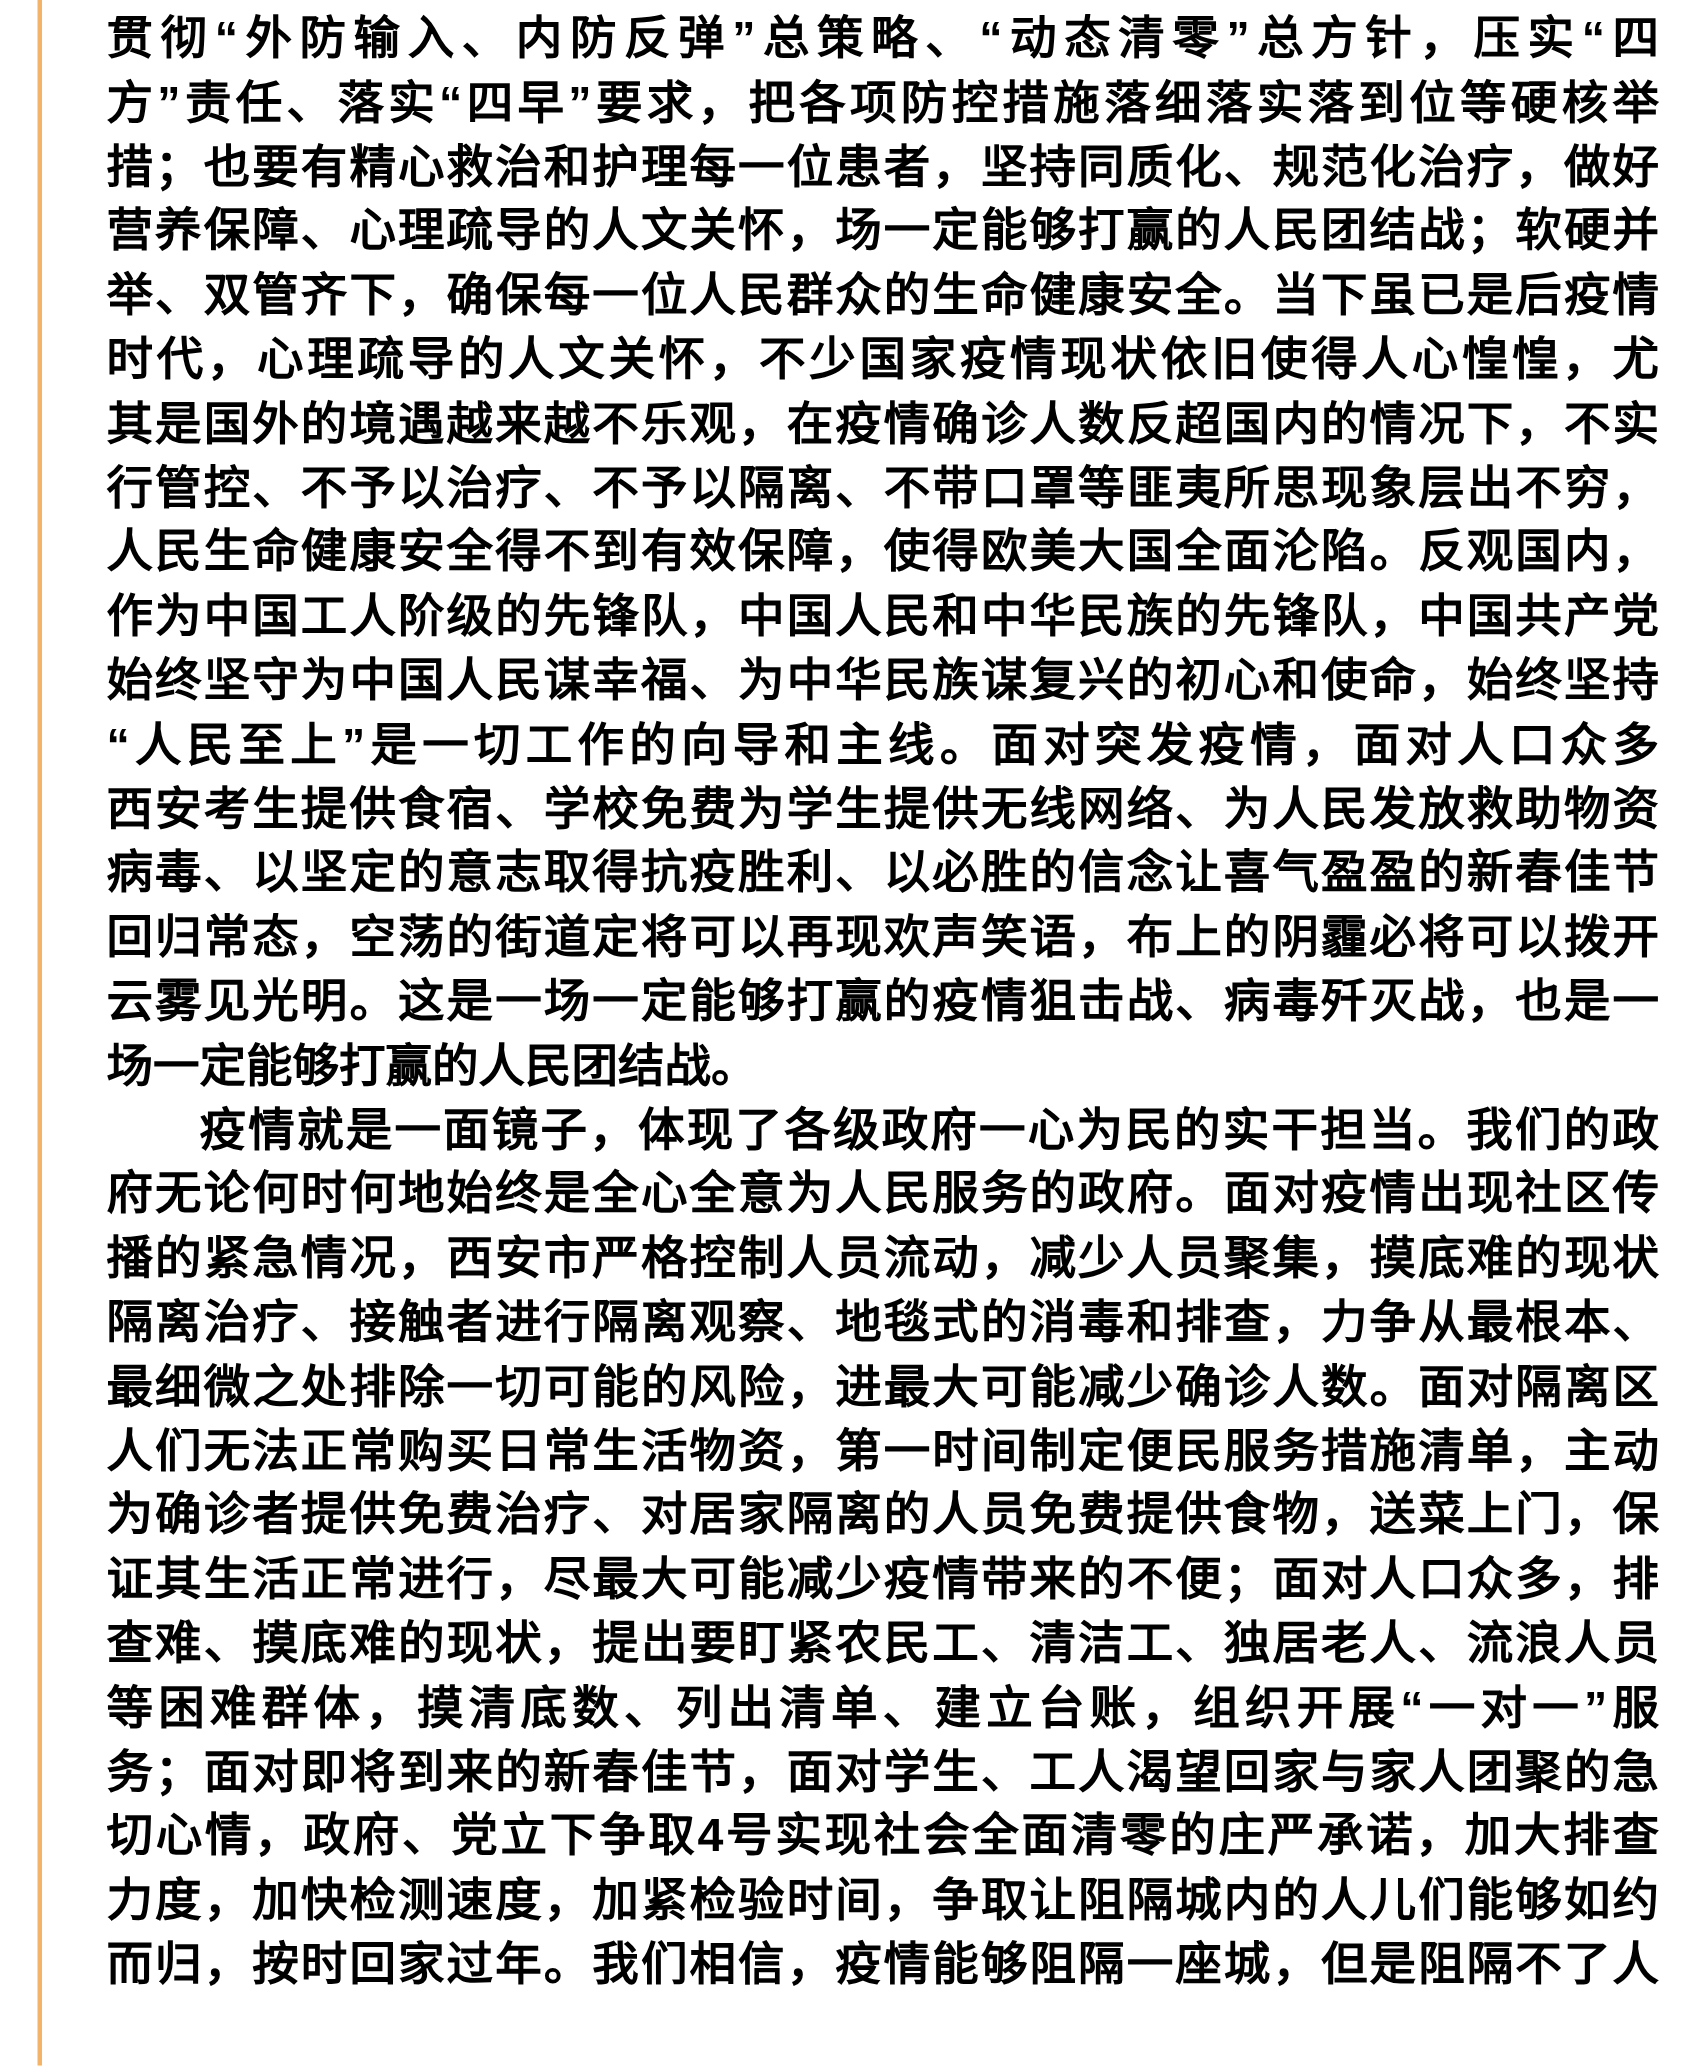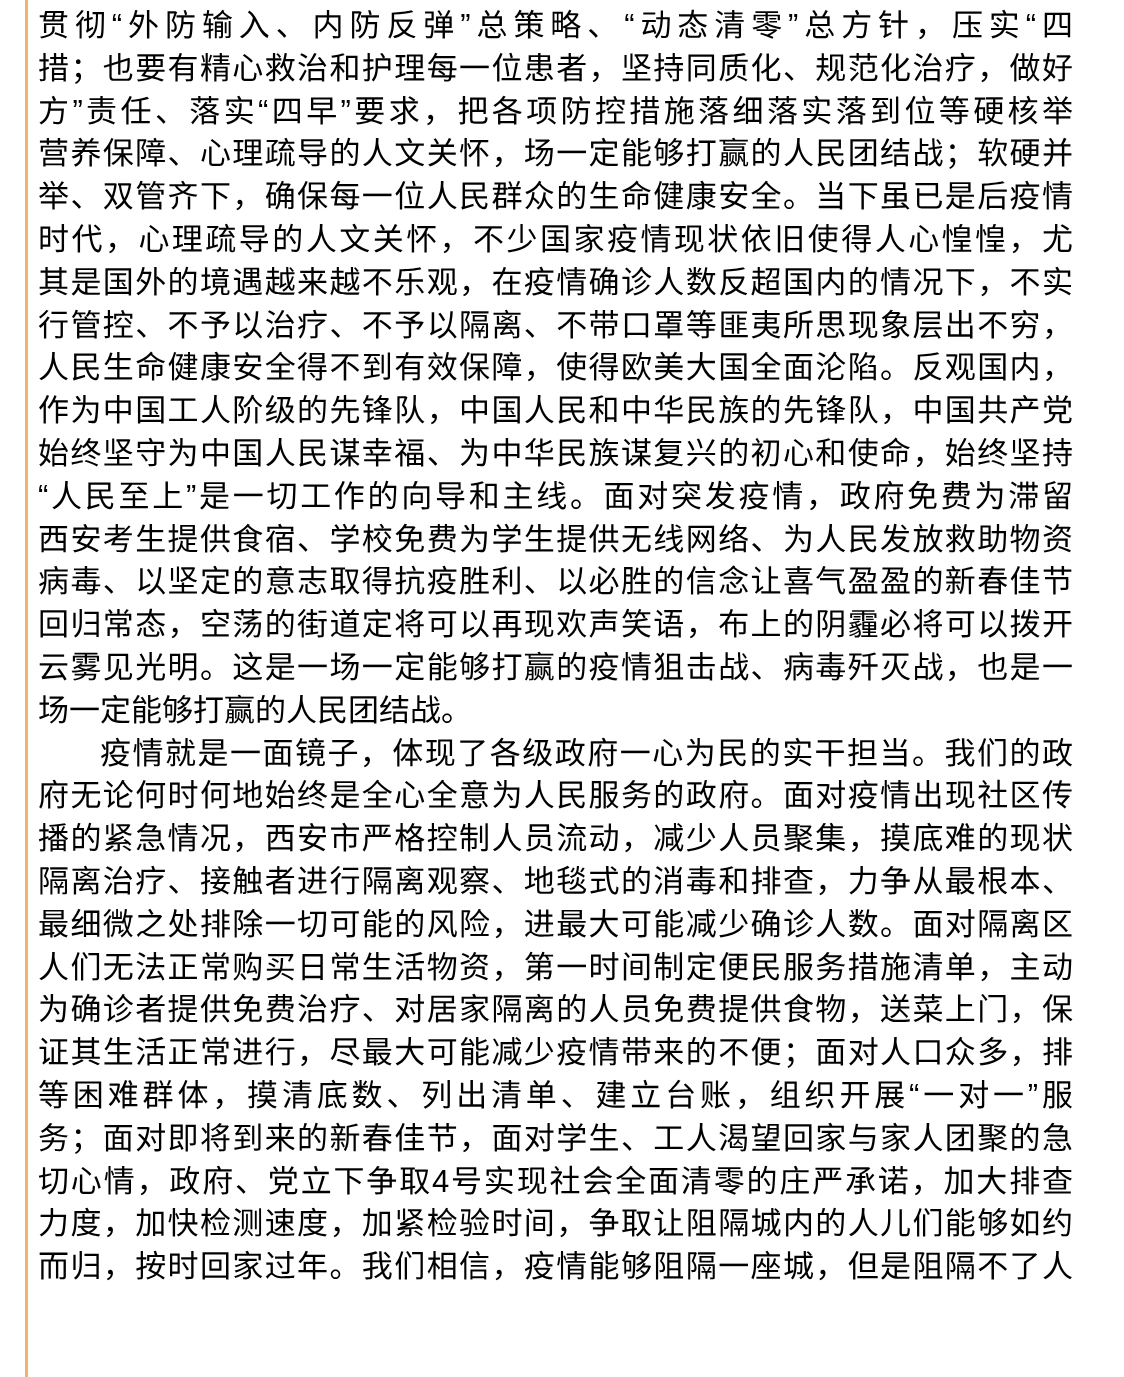--- a/index.html
+++ b/index.html
@@ -17,26 +17,26 @@
   .left-rule {
     position: absolute;
     left: 25px;
     top: 0;
     bottom: 0;
     width: 3px;
     background: #f3b469;
   }
   .doc-body {
     position: absolute;
-    left: 38px;
+    left: 71px;
     top: 5px;
     width: 1035px;
     color: #000000;
     font-size: 31px;
-    font-weight: 400;
+    font-weight: 700;
   }
   .paragraph {
     margin: 0;
     padding: 0;
   }
   .line {
     height: 42.8px;
     line-height: 42.8px;
     white-space: nowrap;
     text-align: justify;
@@ -52,45 +52,46 @@
   }
 </style>
 </head>
 <body style="background: rgb(255, 255, 255);">
 
 <div class="left-rule" style="background: rgb(243, 180, 105);"></div>
 
 <div class="doc-body" style="color: rgb(0, 0, 0);">
     <div class="paragraph">
       <div class="line fill">贯彻“外防输入、内防反弹”总策略、“动态清零”总方针，压实“四</div>
+      <div class="line fill">方”责任、落实“四早”要求，把各项防控措施落细落实落到位等硬核举</div>
       <div class="line fill">措；也要有精心救治和护理每一位患者，坚持同质化、规范化治疗，做好</div>
-      <div class="line fill">方”责任、落实“四早”要求，把各项防控措施落细落实落到位等硬核举</div>
       <div class="line fill">营养保障、心理疏导的人文关怀，场一定能够打赢的人民团结战；软硬并</div>
       <div class="line fill">举、双管齐下，确保每一位人民群众的生命健康安全。当下虽已是后疫情</div>
       <div class="line fill">时代，心理疏导的人文关怀，不少国家疫情现状依旧使得人心惶惶，尤</div>
       <div class="line fill">其是国外的境遇越来越不乐观，在疫情确诊人数反超国内的情况下，不实</div>
       <div class="line fill">行管控、不予以治疗、不予以隔离、不带口罩等匪夷所思现象层出不穷，</div>
       <div class="line fill">人民生命健康安全得不到有效保障，使得欧美大国全面沦陷。反观国内，</div>
       <div class="line fill">作为中国工人阶级的先锋队，中国人民和中华民族的先锋队，中国共产党</div>
       <div class="line fill">始终坚守为中国人民谋幸福、为中华民族谋复兴的初心和使命，始终坚持</div>
-      <div class="line fill">“人民至上”是一切工作的向导和主线。面对突发疫情，政府免费为滞留</div>
+      <div class="line fill">“人民至上”是一切工作的向导和主线。面对突发疫情，面对人口众多</div>
       <div class="line fill">西安考生提供食宿、学校免费为学生提供无线网络、为人民发放救助物资</div>
       <div class="line fill">病毒、以坚定的意志取得抗疫胜利、以必胜的信念让喜气盈盈的新春佳节</div>
       <div class="line fill">回归常态，空荡的街道定将可以再现欢声笑语，布上的阴霾必将可以拨开</div>
       <div class="line fill">云雾见光明。这是一场一定能够打赢的疫情狙击战、病毒歼灭战，也是一</div>
       <div class="line">场一定能够打赢的人民团结战。</div>
     </div>
     <div class="paragraph">
       <div class="line fill indent">疫情就是一面镜子，体现了各级政府一心为民的实干担当。我们的政</div>
       <div class="line fill">府无论何时何地始终是全心全意为人民服务的政府。面对疫情出现社区传</div>
       <div class="line fill">播的紧急情况，西安市严格控制人员流动，减少人员聚集，摸底难的现状</div>
       <div class="line fill">隔离治疗、接触者进行隔离观察、地毯式的消毒和排查，力争从最根本、</div>
       <div class="line fill">最细微之处排除一切可能的风险，进最大可能减少确诊人数。面对隔离区</div>
       <div class="line fill">人们无法正常购买日常生活物资，第一时间制定便民服务措施清单，主动</div>
       <div class="line fill">为确诊者提供免费治疗、对居家隔离的人员免费提供食物，送菜上门，保</div>
       <div class="line fill">证其生活正常进行，尽最大可能减少疫情带来的不便；面对人口众多，排</div>
+      <div class="line fill">查难、摸底难的现状，提出要盯紧农民工、清洁工、独居老人、流浪人员</div>
       <div class="line fill">等困难群体，摸清底数、列出清单、建立台账，组织开展“一对一”服</div>
       <div class="line fill">务；面对即将到来的新春佳节，面对学生、工人渴望回家与家人团聚的急</div>
       <div class="line fill">切心情，政府、党立下争取4号实现社会全面清零的庄严承诺，加大排查</div>
       <div class="line fill">力度，加快检测速度，加紧检验时间，争取让阻隔城内的人儿们能够如约</div>
       <div class="line fill">而归，按时回家过年。我们相信，疫情能够阻隔一座城，但是阻隔不了人</div>
     </div>
   </div>
 
 </body></html>

